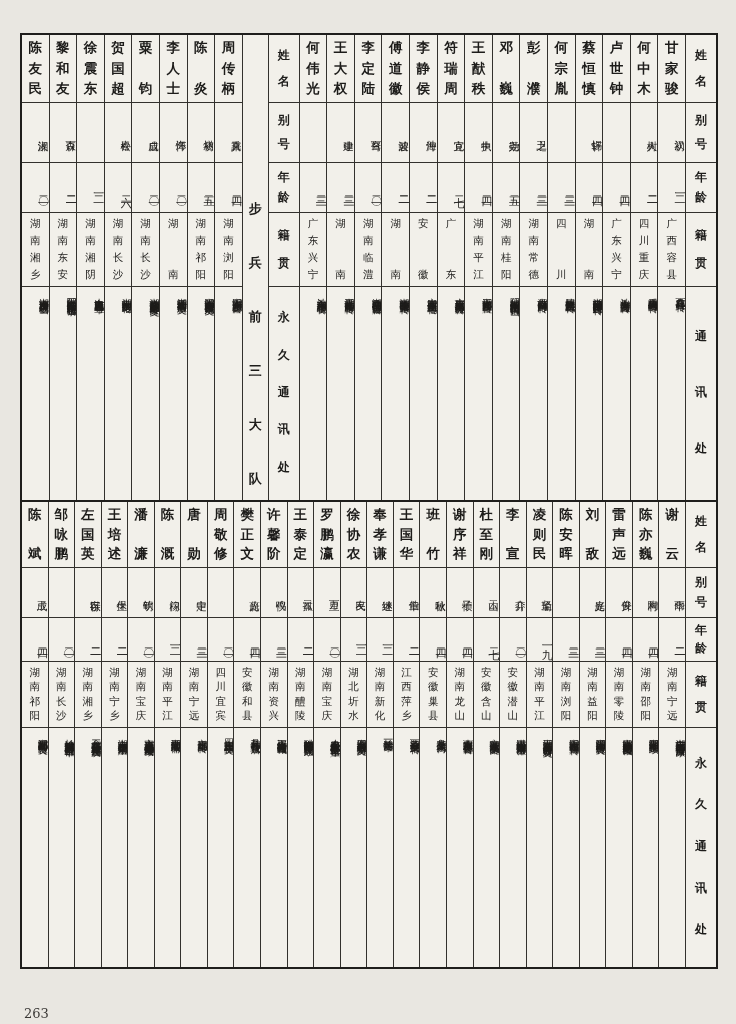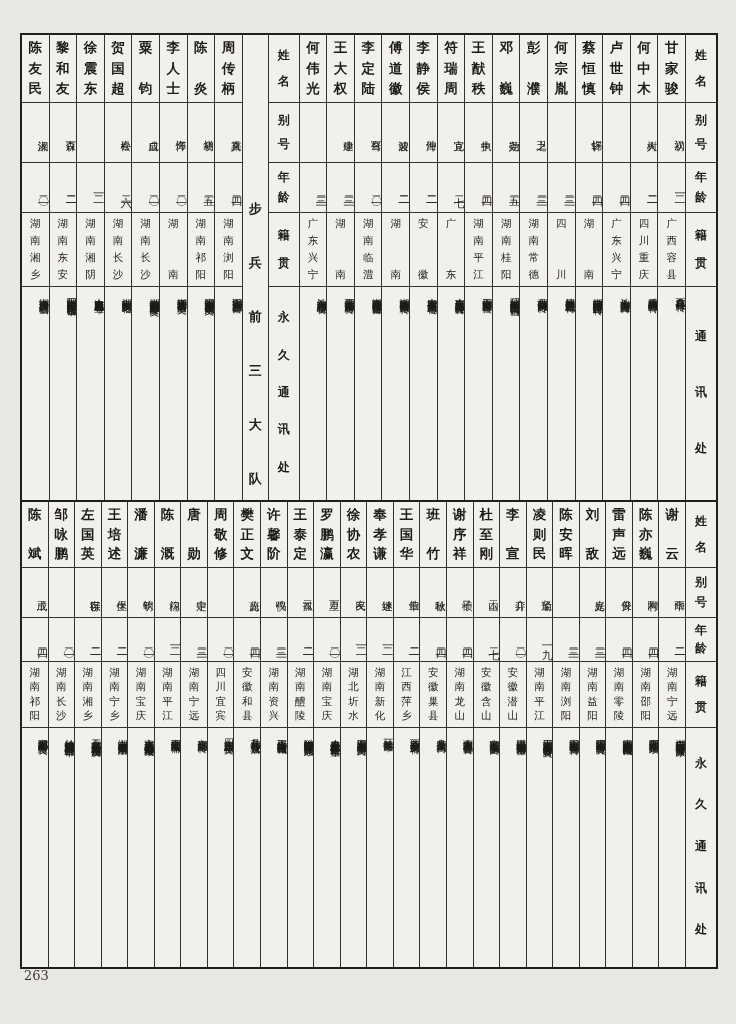--- a/index.html
+++ b/index.html
@@ -64,21 +64,21 @@
   .cell-native span{font-size:10.5px;}
   .cell-address{font-size:10px;}
   .col-header .cell{font-size:12px;}
   .col-header .cell span{font-size:12px;}
   .col-section{
     justify-content:space-between;align-items:center;
     padding:165px 0 12px;
   }
   .col-section span{font-size:13px;font-weight:bold;}
   .page-number{
-    position:absolute;left:24px;top:968px;
+    position:absolute;left:24px;top:1006px;
     font-size:13px;color:#3a3835;
     font-family:"DejaVu Serif","Liberation Serif",serif;
   }
 </style>
 </head>
 <body>
 
 <div class="sheet">
   <div class="band band-top">
       <div class="col col-header">

